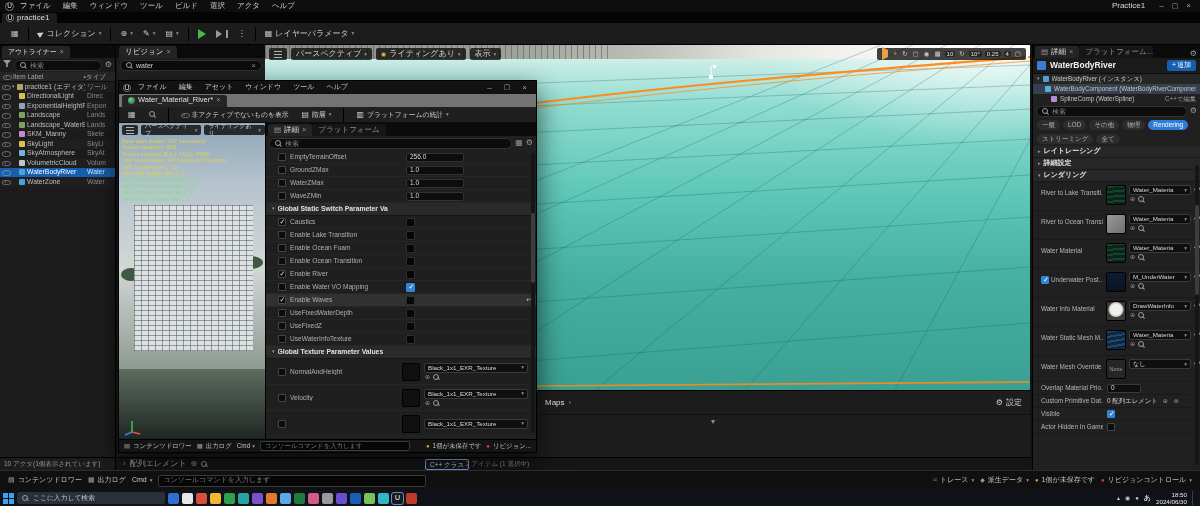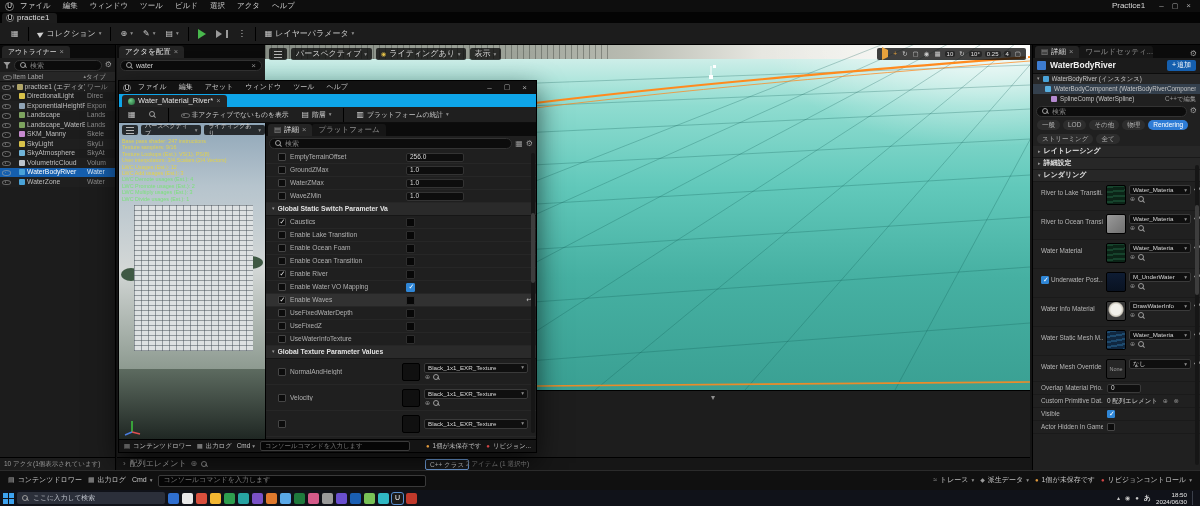--- a/index.html
+++ b/index.html
@@ -54,21 +54,21 @@
   
   .tabstrip{display:flex;align-items:flex-end;background:#0b0b0b;height:13px;padding-left:2px}
   .ptab{display:flex;align-items:center;gap:3px;background:#242424;color:#e0e0e0;padding:0 6px;height:12px;border-radius:3px 3px 0 0;font-size:7.5px}
   .ptab.off{background:#161616;color:#8f8f8f}
   .sbox{display:flex;align-items:center;gap:3px;background:#0c0c0c;border:1px solid #333;border-radius:7px;height:11px;padding:0 5px;color:#8a8a8a;flex:1}
   .sbox input{background:transparent;border:none;outline:none;color:#d5d5d5;font-size:7px;width:100%;font-family:inherit}
   .sbox input::placeholder{color:#7d7d7d}
 
   
   .outliner{left:0;top:45px;width:116px;height:425px;background:#1c1c1c;border-right:1px solid #000;z-index:10}
-  .ol-search{display:flex;align-items:center;gap:3px;padding:2px 3px;height:14px}
+  .ol-search{display:flex;align-items:flex-start;gap:3px;padding:2px 3px;height:14px}
   .ol-head{display:flex;align-items:center;height:10px;background:#262626;border-bottom:1px solid #111;padding:0 3px;color:#a8a8a8;font-size:6.5px}
   .ol-row{display:flex;align-items:center;height:9.5px;padding:0 2px;gap:2px;font-size:6.8px;color:#bdbdbd}
   .ol-row:nth-child(odd){background:#1f1f1f}
   .ol-row.sel{background:#155fae;color:#fff}
   .ol-row .typ{width:26px;color:#8b8b8b;flex:none;overflow:hidden;white-space:nowrap}
   .ol-row.sel .typ{color:#d7e6f5}
   .ol-ico{width:6px;height:6px;border-radius:1px;background:#8b8b6a;flex:none}
   .ol-status{position:absolute;left:0;bottom:0;width:100%;height:13px;background:#1c1c1c;border-top:1px solid #000;display:flex;align-items:center;padding:0 4px;font-size:6.5px;color:#9a9a9a}
 
   
@@ -117,21 +117,21 @@
   .combo .val{flex:1;overflow:hidden;white-space:nowrap}
   .mini-ico{font-size:6px;color:#8f8f8f;padding:0 1px}
   .dp-srow{display:flex;align-items:center;gap:4px;height:13px;padding:0 4px 0 8px;border-bottom:1px solid #1a1a1a}
   .numbox{background:#0f0f0f;border:1px solid #3a3a3a;border-radius:2px;height:9px;min-width:34px;display:flex;align-items:center;padding:0 3px;color:#ddd;font-size:6.5px}
 
   
   .matwin{left:118px;top:80px;width:419px;height:373px;background:#1f1f1f;border:1px solid #000;
     box-shadow:0 10px 26px rgba(0,0,0,.65);z-index:20}
   .mw-title{display:flex;align-items:center;height:13px;background:#121212;padding:0 4px;gap:2px}
   .mw-title .mi{padding:0 5px;font-size:7px;color:#cfcfcf}
-  .mw-tabs{display:flex;align-items:flex-end;height:13px;background:#0ea5e9;padding-left:3px}
+  .mw-tabs{display:flex;align-items:center;height:13px;background:#737373;padding-left:3px}
   .mw-tb{display:flex;align-items:center;height:16px;background:#1f1f1f;border-bottom:1px solid #0d0d0d;padding:0 4px;gap:3px}
   .mw-body{position:absolute;left:0;top:42px;right:0;bottom:13px;display:flex}
   .preview{width:147px;position:relative;border-right:1px solid #000;overflow:hidden;
     background:linear-gradient(180deg,#8fa6b8 0%,#b6c4cd 20%,#d3d7d6 46%,#8d9a90 78%,#31403a 100%)}
   .pv-build{position:absolute;left:10%;right:8%;top:26%;height:46%;background:#dde1e2;
     background-image:repeating-linear-gradient(90deg,rgba(70,80,88,.5) 0 1px,transparent 1px 7px),
                      repeating-linear-gradient(0deg,rgba(70,80,88,.5) 0 1px,transparent 1px 5px)}
   .pv-ground{position:absolute;left:0;right:0;bottom:0;height:22%;background:linear-gradient(#5d6b60,#1f2723)}
   .pv-tree{position:absolute;width:20px;height:13px;border-radius:50%;background:#2e4a33;opacity:.9}
   .pv-tb{position:absolute;left:3px;top:2px;display:flex;gap:3px;align-items:center;z-index:3}
@@ -301,38 +301,48 @@
     <span class="vbadge">10</span>
     <span class="ti grot"></span>
     <span class="vbadge">10°</span>
     <span class="vbadge">0.25</span>
     <span class="vbadge">4</span>
     <span class="ti gsq"></span>
   </div>
 </div>
 
 <div class="abs drawer">
+  <div class="dr-crumb">
+    <span style="position:absolute;left:428px;display:flex;align-items:center;gap:4px">
+      <span style="color:#e0e0e0">Maps</span>
+      <span class="gsr" style="color:#8f8f8f"></span>
+    </span>
+    <span style="position:absolute;right:8px;display:flex;align-items:center;gap:3px">
+      <span class="gg" style="font-size:8px"></span>
+      <span>設定</span>
+    </span>
+  </div>
   <div class="dr-body">
     <span class="gc" style="position:absolute;left:594px;top:2px;color:#8f8f8f"></span>
   </div>
 </div>
 
 <div class="cbfooter">
   <span class="gsr" style="color:#8f8f8f"></span>
   <span>配列エレメント</span>
   <span class="gpl" style="color:#9a9a9a"></span>
   <span class="lens"></span>
   <span class="cppbox">C++ クラス</span>
   <span style="position:absolute;left:349px;color:#9a9a9a;font-size:6.5px">2 アイテム (1 選択中)</span>
 </div>
 
 <div class="abs placeactors">
   <div class="tabstrip">
     <div class="ptab">
-      <span>アクタを配置</span>
+      <span>リビジョン</span>
       <span class="gx x" style="color:#8f8f8f"></span>
     </div>
   </div>
   <div class="pa-search">
     <div class="sbox">
       <span class="lens"></span>
       <input value="water" style="">
       <span class="gx" style="color:#8f8f8f"></span>
     </div>
   </div>
@@ -434,21 +444,21 @@
 </div>
 
 <div class="abs rightpanel">
   <div class="tabstrip">
     <div class="ptab">
       <span class="gfi" style="color:#9a9a9a"></span>
       <span>詳細</span>
       <span class="gx" style="color:#8f8f8f"></span>
     </div>
     <div class="ptab off ell" style="max-width:74px">
-      <span>ワールドセッティ...</span>
+      <span>プラットフォーム...</span>
     </div>
     <span class="gg" style="margin-left:auto;margin-right:3px;color:#9a9a9a"></span>
   </div>
   <div class="dp-title">
     <span class="t-ico" style="background:#3d7cd0;width:9px;height:9px"></span>
     <span style="color:#f0f0f0;font-size:8.5px;font-weight:bold">WaterBodyRiver</span>
     <span class="addbtn">
       <span class="gp"></span>
       <span>追加</span>
     </span>

